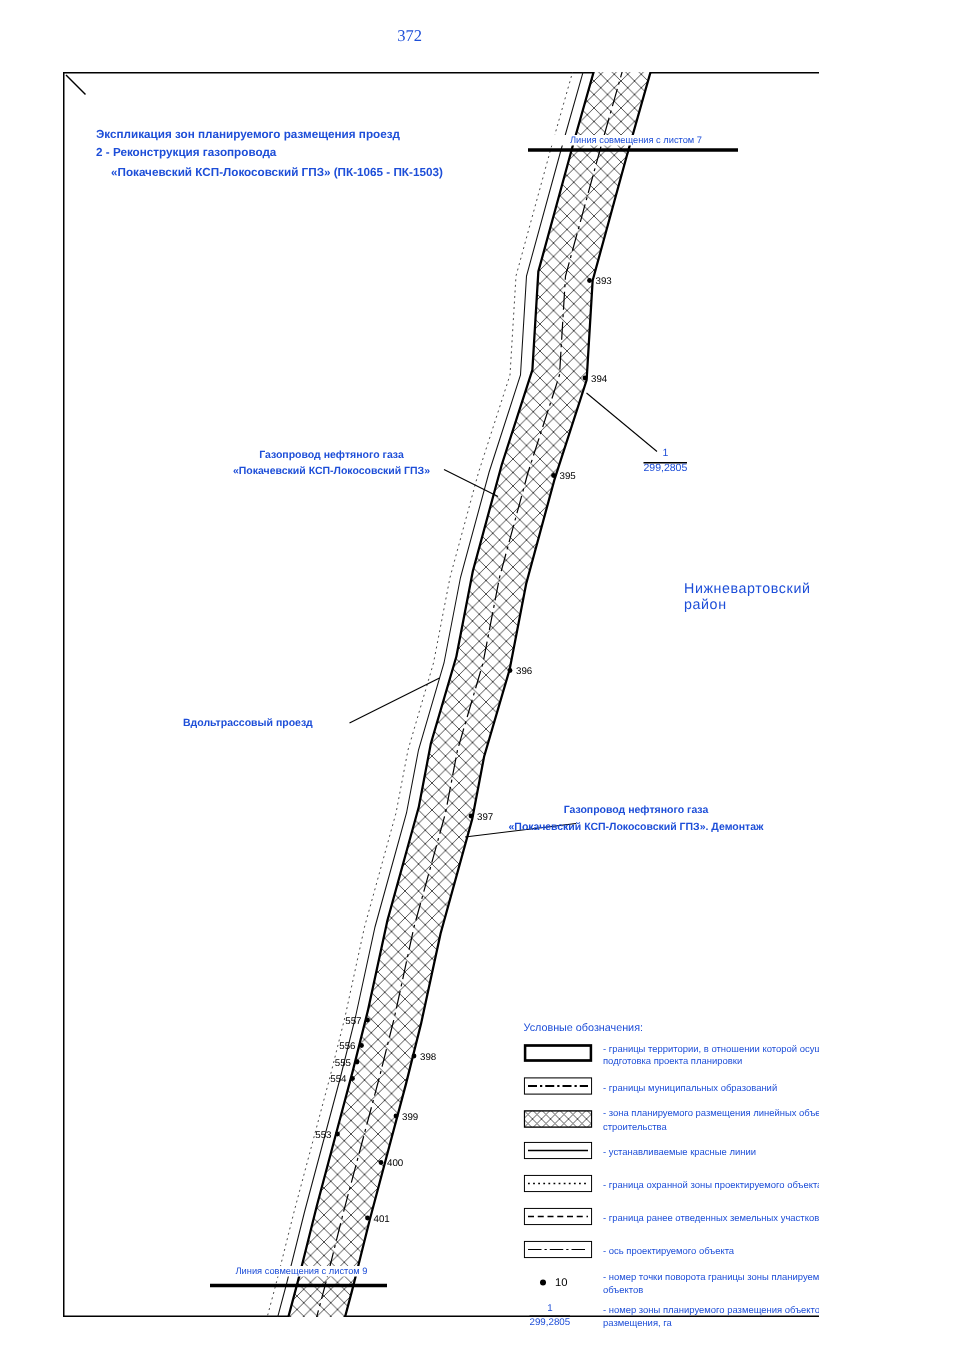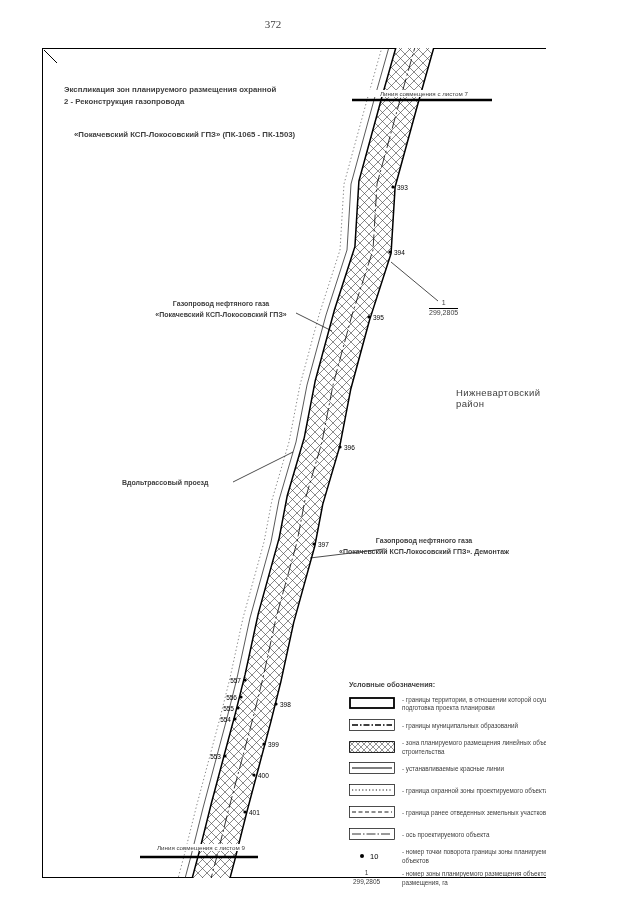--- a/index.html
+++ b/index.html
@@ -1,37 +1,37 @@
 <!DOCTYPE html>
 <html><head>
 <meta charset="utf-8">
 <style>
   html,body{margin:0;padding:0;background:#fff;}
-  .page{position:relative;width:546px;height:905px;background:#fff;color:#404040;
+  .page{position:relative;width:546px;height:905px;background:#fff;color:#1d4ed8;
         font-family:"Liberation Sans",sans-serif;overflow:hidden;}
   .page-number{position:absolute;top:18px;left:0;width:100%;text-align:center;
         font-family:"Liberation Serif",serif;font-size:11px;}
   .frame{position:absolute;left:42px;top:48px;width:566px;height:830px;
         border:1.2px solid #000;box-sizing:border-box;}
   #map-svg{position:absolute;left:42px;top:48px;width:566px;height:830px;}
   .header{position:absolute;left:64px;top:84px;font-size:7.8px;font-weight:bold;line-height:1.6;}
-  .header .h3{padding-left:10px;margin-top:20px;}
+  .header .h3{padding-left:10px;}
   .map-label{position:absolute;font-size:7px;font-weight:bold;line-height:1.5;text-align:center;}
   #lbl-pipeline{left:146px;top:299px;width:150px;}
   #lbl-road{left:122px;top:478px;text-align:left;}
   #lbl-demo{left:334px;top:536px;width:180px;}
   #lbl-district{position:absolute;left:408px;top:387px;font-size:9.5px;letter-spacing:.4px;margin-left:48px;}
   .match-label{position:absolute;font-size:6.2px;text-align:center;background:#fff;padding:0 2px;}
   #match-top{left:350px;top:90px;width:144px;}
   #match-bottom{left:138px;top:844px;width:122px;}
   .map-fraction{position:absolute;left:429px;top:299px;text-align:center;font-size:7px;line-height:1.25;}
   .map-fraction .fn,.fracn{display:block;border-bottom:1px solid #000;padding:0 3px;}
   .map-fraction .fd,.fracd{display:block;}
   .legend{position:absolute;left:349px;top:680px;width:258px;}
-  .legend-title{font-size:7.2px;font-weight:bold;margin-bottom:6px;}
+  .legend-title{font-size:7.2px;font-weight:normal;margin-bottom:6px;}
   .lrow{display:flex;align-items:center;margin-bottom:3.8px;}
   .sym{flex:0 0 46px;margin-right:7px;}
   .ltxt{font-size:6.3px;line-height:1.3;}
   .frac{display:inline-block;text-align:center;font-size:6.5px;line-height:1.15;margin-left:4px;}
   .sheet-label{position:absolute;left:538px;top:883px;width:70px;text-align:right;font-size:7px;}
   .pt-num{font-size:6.5px;fill:#000;font-family:"Liberation Sans",sans-serif;}
 </style>
 </head>
 <body>
 
@@ -94,21 +94,21 @@
         <circle cx="238" cy="708" r="1.6" fill="#000"></circle>
         <text x="234" y="710.5" text-anchor="end" class="pt-num">555</text>
         <circle cx="235" cy="719" r="1.6" fill="#000"></circle>
         <text x="231" y="721.5" text-anchor="end" class="pt-num">554</text>
         <circle cx="225" cy="756" r="1.6" fill="#000"></circle>
         <text x="221" y="758.5" text-anchor="end" class="pt-num">553</text>
       </g>
   </svg>
 
   <div class="header">
-    <div class="h1">Экспликация зон планируемого размещения охранной</div>
+    <div class="h1">Экспликация зон планируемого размещения проезд</div>
     <div class="h2">2 - Реконструкция газопровода</div>
     <div class="h3">«Покачевский КСП-Локосовский ГПЗ» (ПК-1065 - ПК-1503)</div>
   </div>
 
   <div class="match-label" id="match-top">Линия совмещения с листом 7</div>
   <div class="match-label" id="match-bottom">Линия совмещения с листом 9</div>
 
   <div class="map-label" id="lbl-pipeline">
     <div>Газопровод нефтяного газа</div>
     <div>«Покачевский КСП-Локосовский ГПЗ»</div>

